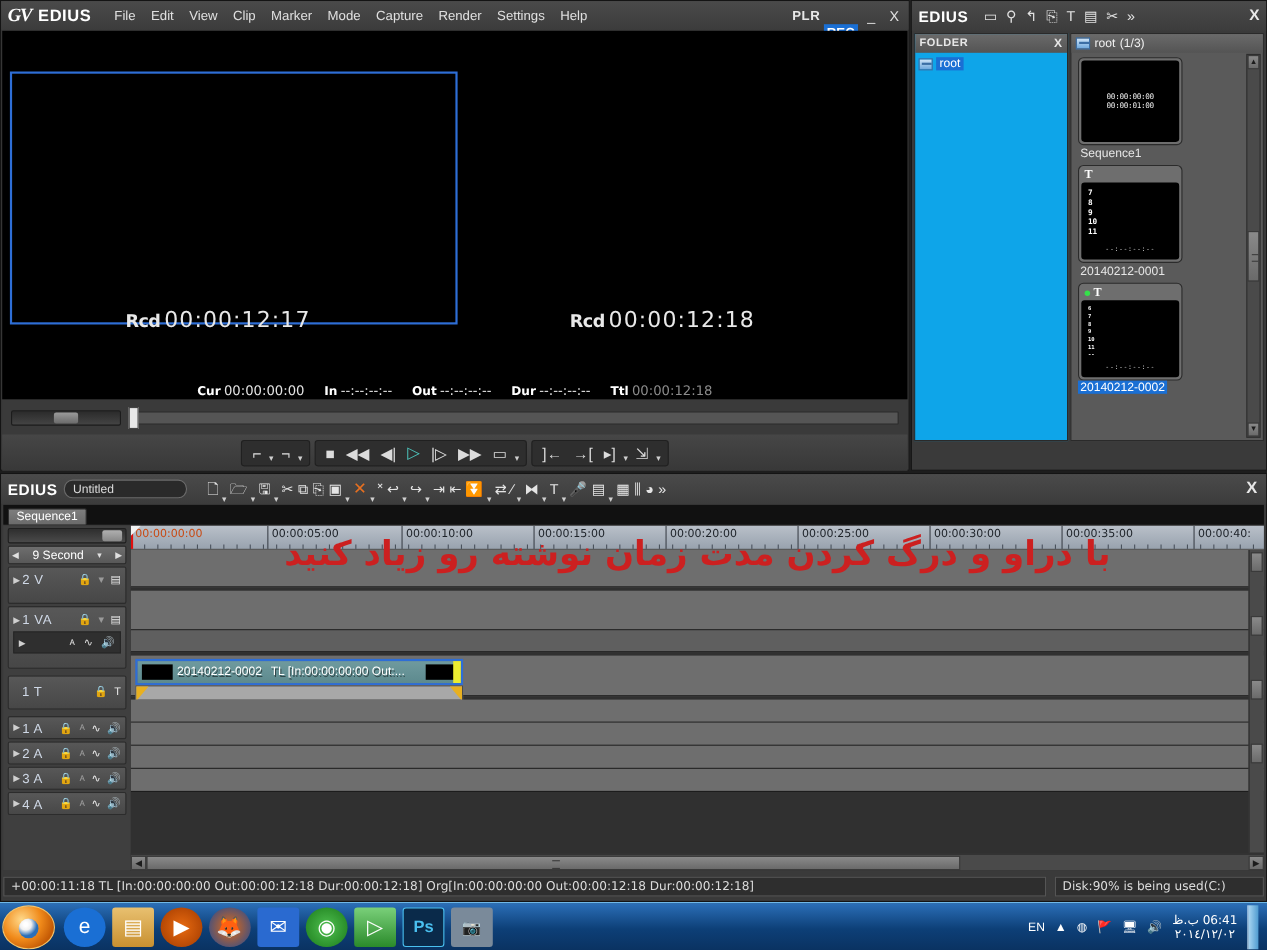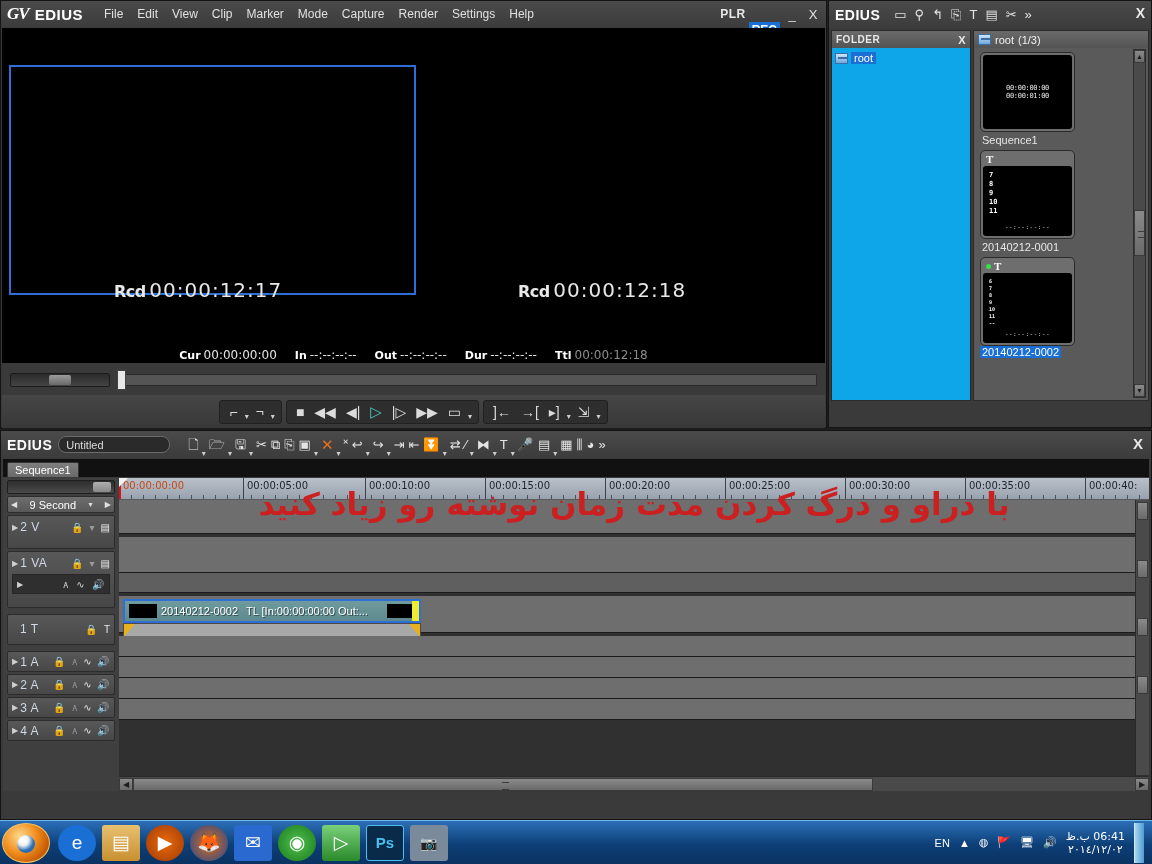--- a/index.html
+++ b/index.html
@@ -733,20 +733,25 @@
         <div class="hsb">
           <div class="arr">◀</div>
           <div class="trough">
             <div class="knob"></div>
           </div>
           <div class="arr">▶</div>
         </div>
       </div>
     </div>
 
+    <div class="statusbar">
+      <div class="sb-field">+00:00:11:18 TL [In:00:00:00:00 Out:00:00:12:18 Dur:00:00:12:18] Org[In:00:00:00:00 Out:00:00:12:18 Dur:00:00:12:18]</div>
+      <div class="sb-sep"></div>
+      <div class="sb-disk">Disk:90% is being used(C:)</div>
+    </div>
   </div>
 
   <div class="taskbar">
     <div class="start"></div>
     <div class="tbicons">
       <div class="tbi2" style="background:#1a6fd4;border-radius:50%;color:#fff">e</div>
       <div class="tbi2" style="background:linear-gradient(#e8c070,#c89030);color:#fff">▤</div>
       <div class="tbi2" style="background:radial-gradient(circle,#e86a10,#a03a00);border-radius:50%;color:#fff">▶</div>
       <div class="tbi2" style="background:radial-gradient(circle,#e86a10,#1a4a9a);border-radius:50%;color:#fff">🦊</div>
       <div class="tbi2" style="background:#2a6ad0;color:#fff">✉</div>

